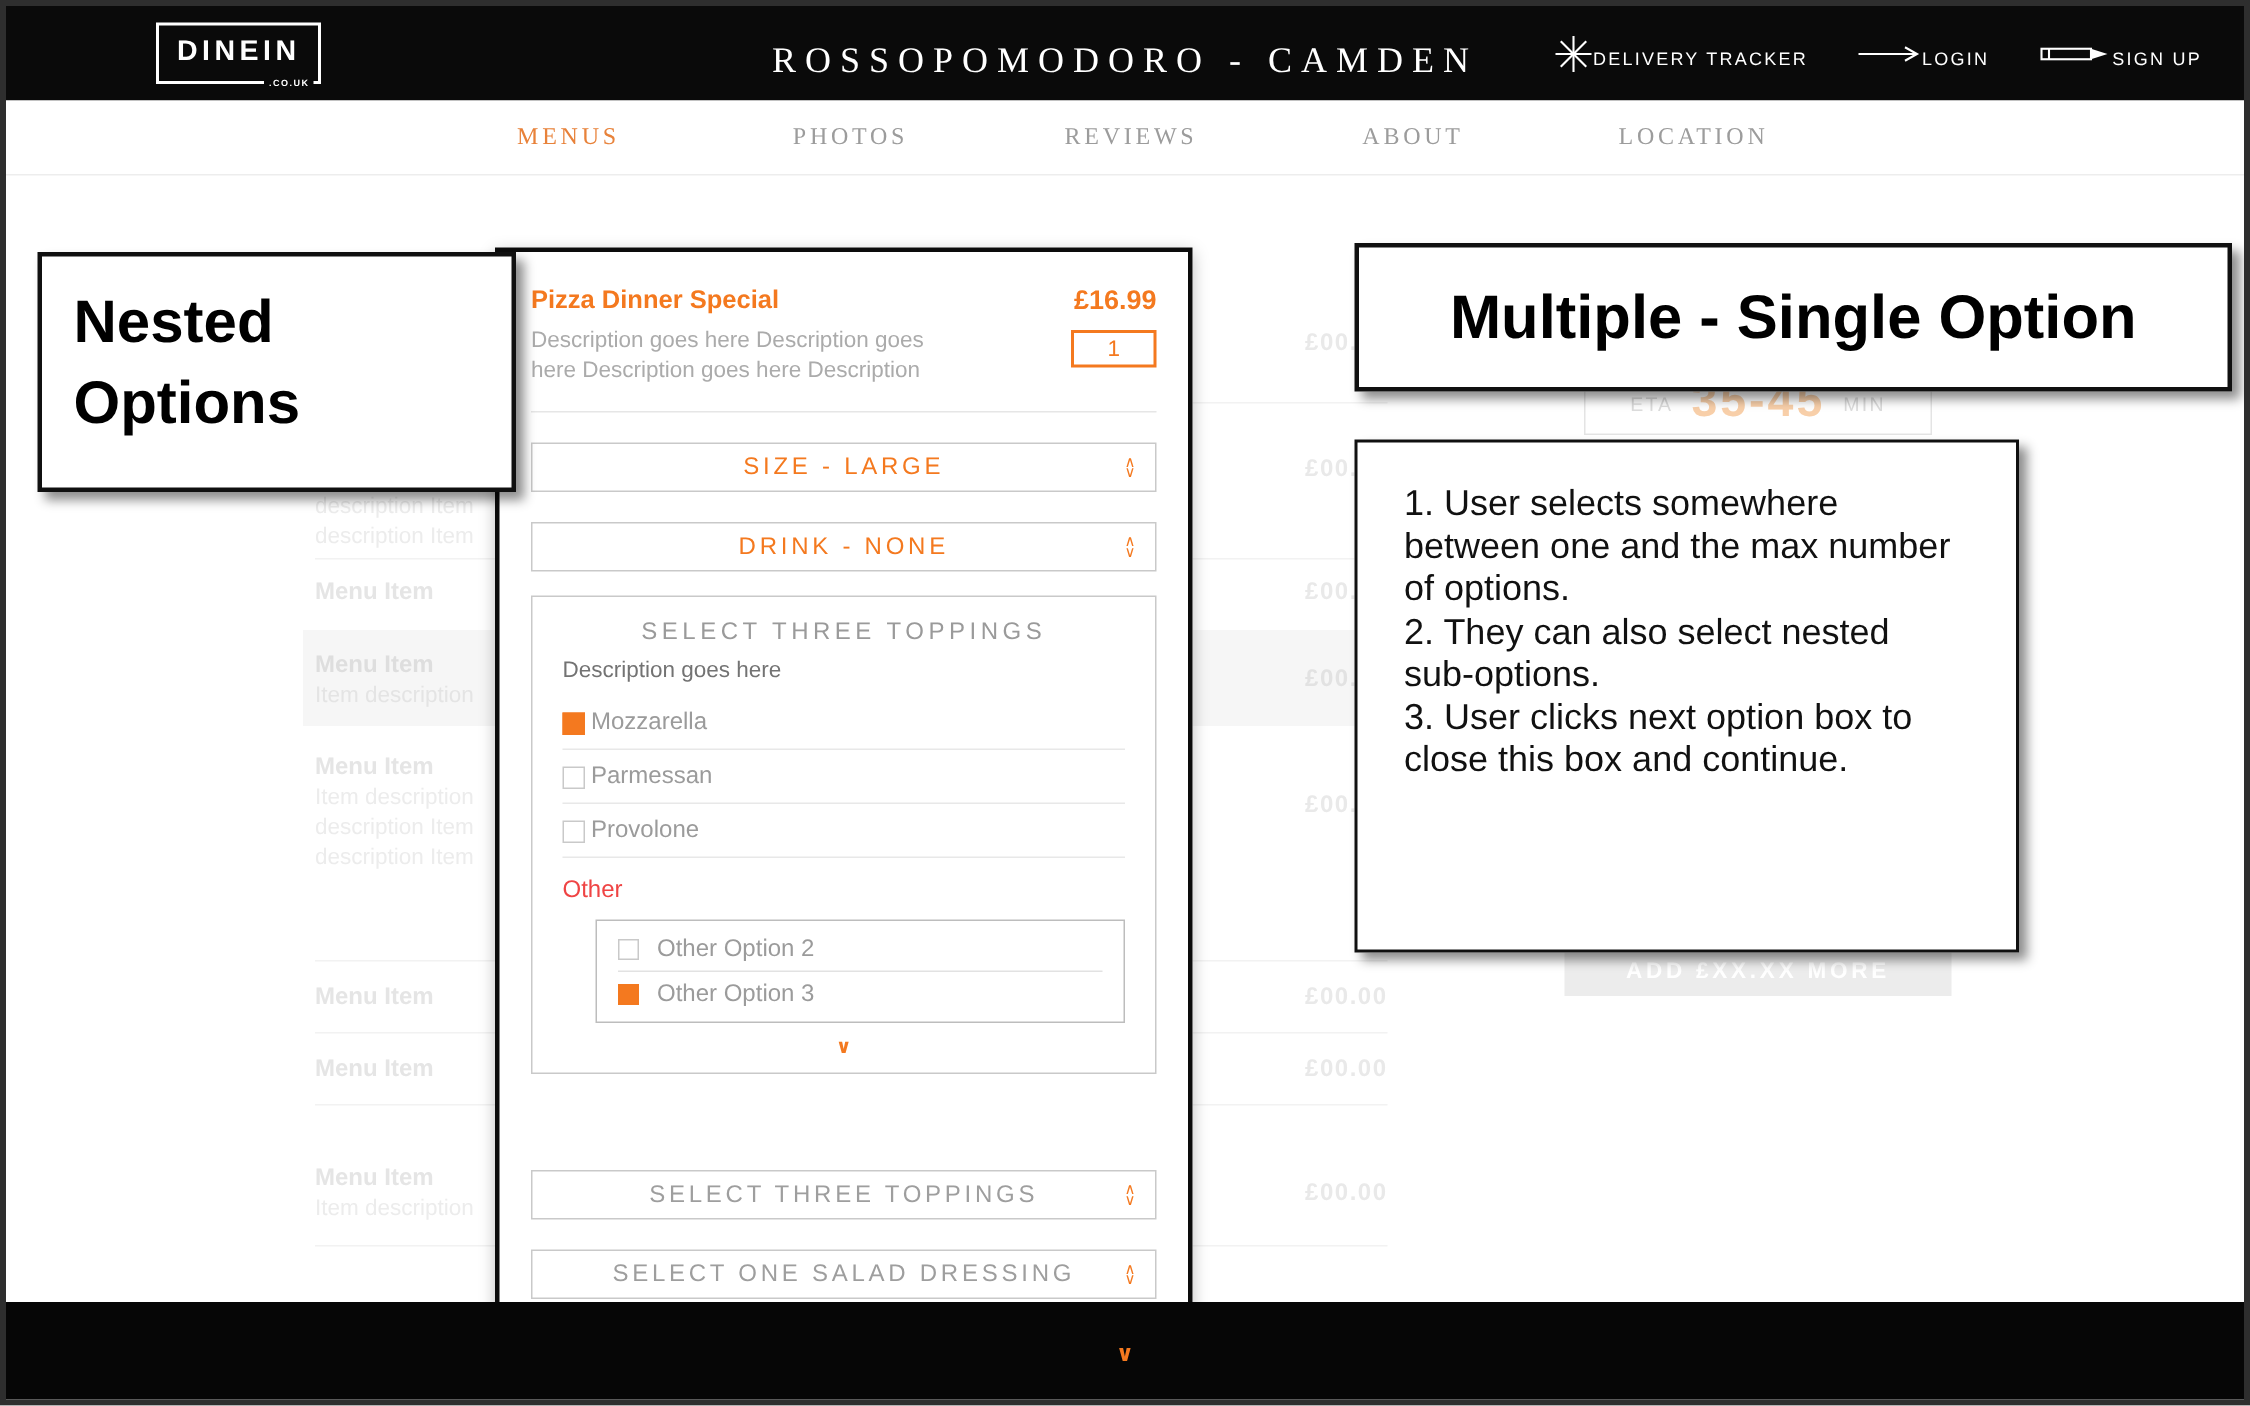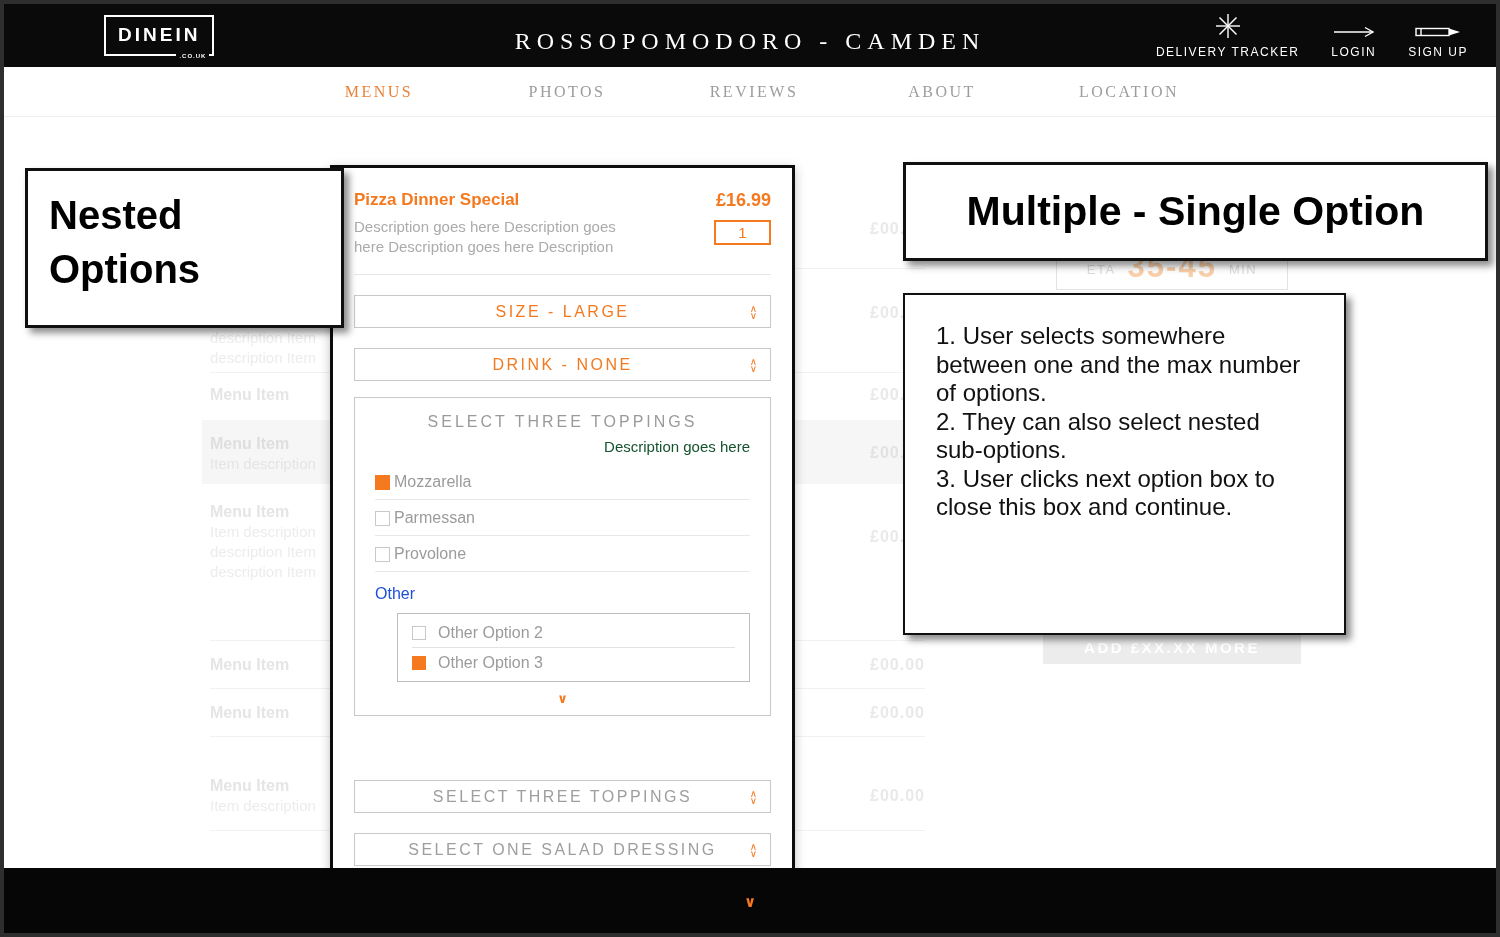--- a/index.html
+++ b/index.html
@@ -10,21 +10,21 @@
 
   
   .topbar { position:absolute; left:4px; right:4px; top:4px; height:63px; background:#0a0a0a; z-index:6; }
   .logo { position:absolute; left:100px; top:11px; border:2px solid #fff; padding:7px 12px 8px;
           color:#fff; font-weight:bold; font-size:19px; letter-spacing:3px; }
   .logo-sub { position:absolute; right:3px; bottom:-5px; font-size:6px; font-weight:bold;
               letter-spacing:1px; background:#0a0a0a; padding:0 3px; color:#fff; }
   .r-title { position:absolute; left:0; right:0; top:24px; text-align:center; color:#fff;
              font-family:"Liberation Serif", "DejaVu Serif", serif; font-size:24px; letter-spacing:6px; }
   .actions { position:absolute; right:28px; top:9px; display:flex; gap:32px; align-items:flex-end; }
-  .action { display:flex; flex-direction:column; align-items:center; justify-content:flex-end; height:46px; cursor:pointer; }
+  .action { display:flex; flex-direction:row; align-items:center; justify-content:flex-end; height:46px; cursor:pointer; }
   .action svg { display:block; }
   .action .lbl { margin-top:6px; color:#fff; font-size:12px; letter-spacing:1.5px; white-space:nowrap; }
 
   
   .nav { position:absolute; left:4px; right:4px; top:67px; height:50px; background:#fff;
          border-bottom:1px solid #ededed; z-index:6; }
   .tab { position:absolute; top:50%; transform:translate(-50%,-50%);
          font-family:"Liberation Serif", "DejaVu Serif", serif; font-size:16px; letter-spacing:2.5px;
          color:#9c9c9c; cursor:pointer; white-space:nowrap; }
   .tab.active { color:#e8823a;text-align:center; }
@@ -64,28 +64,28 @@
         justify-content:center; margin-top:20px; cursor:pointer; background:#fff; }
   .dd-label { font-size:16px; letter-spacing:2.5px; }
   .dd.orange .dd-label { color:#f4791f; }
   .dd.gray .dd-label { color:#9e9e9e; }
   .dd-chev { position:absolute; right:13px; top:50%; transform:translateY(-50%); display:flex;
              flex-direction:column; align-items:center; color:#f4791f; font-size:10px; line-height:7px;
              font-family:"DejaVu Sans", sans-serif; }
 
   .panel { margin-top:16px; border:1px solid #c9c9c9; padding:15px 20px 9px; }
   .p-title { text-align:center; color:#9a9a9a; font-size:16px; letter-spacing:3px; }
-  .p-desc { text-align:right; color:#14532d; font-size:15px; margin-top:7px; }
+  .p-desc { text-align:left; color:#737373; font-size:15px; margin-top:7px; }
   .opts { margin-top:9px; }
   .opt-row { display:flex; align-items:center; gap:4px; padding:9px 0 8px;
              border-bottom:1px solid #e8e8e8; cursor:pointer; }
   .opt-label { color:#9b9b9b; font-size:16px; }
   .checkbox { width:15px; height:15px; border:1px solid #c9c9c9; background:#fff; flex:none; }
   .checkbox.checked { background:#f4791f; border-color:#f4791f; }
-  .other-label { color:#1d4ed8; font-size:16px; margin-top:13px; }
+  .other-label { color:#ef4444; font-size:16px; margin-top:13px; }
   .nested { margin:10px 0 0 22px; border:1px solid #bdbdbd; padding:4px 14px; }
   .nested .opt-row { padding:6px 0 5px; gap:12px; border-bottom:1px solid #e2e2e2; }
   .nested .opt-row.last { border-bottom:none; }
   .nested .checkbox { width:14px; height:14px; }
   .panel-chev { text-align:center; color:#f4791f; margin-top:9px; font-size:13px; font-weight:bold;
                 font-family:"DejaVu Sans", sans-serif; cursor:pointer; }
   .m-gap { height:44px; }
   .dd.partial { height:24px; border-bottom:none; margin-top:20px; }
 
   

